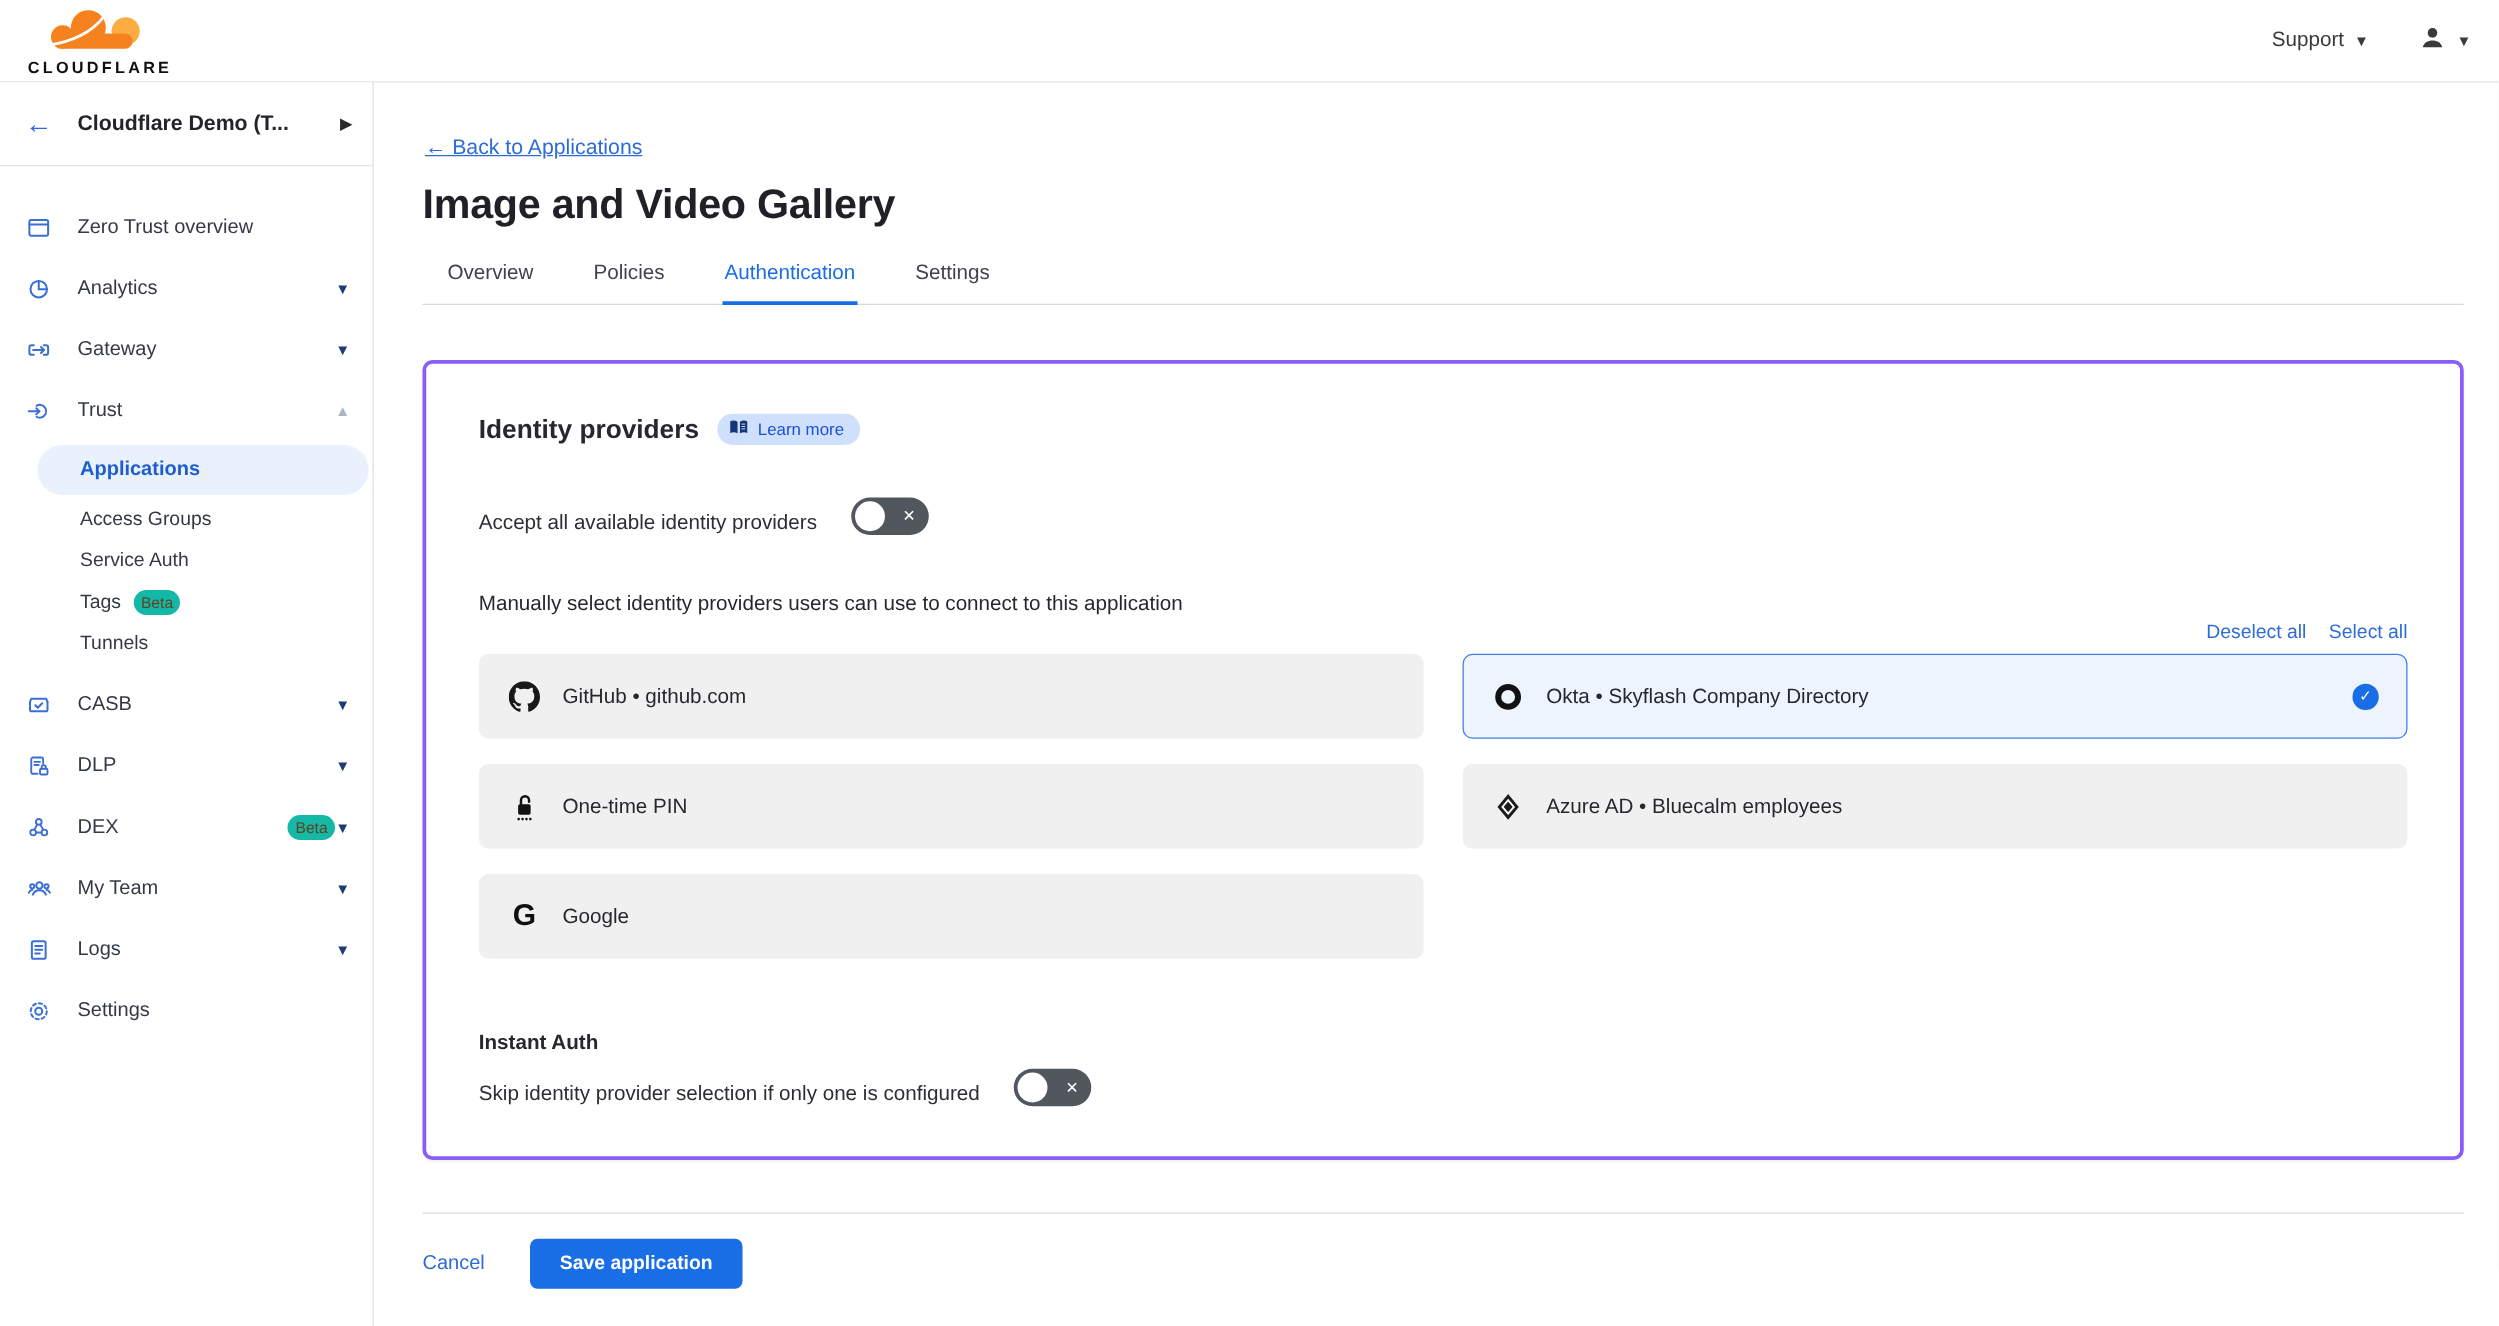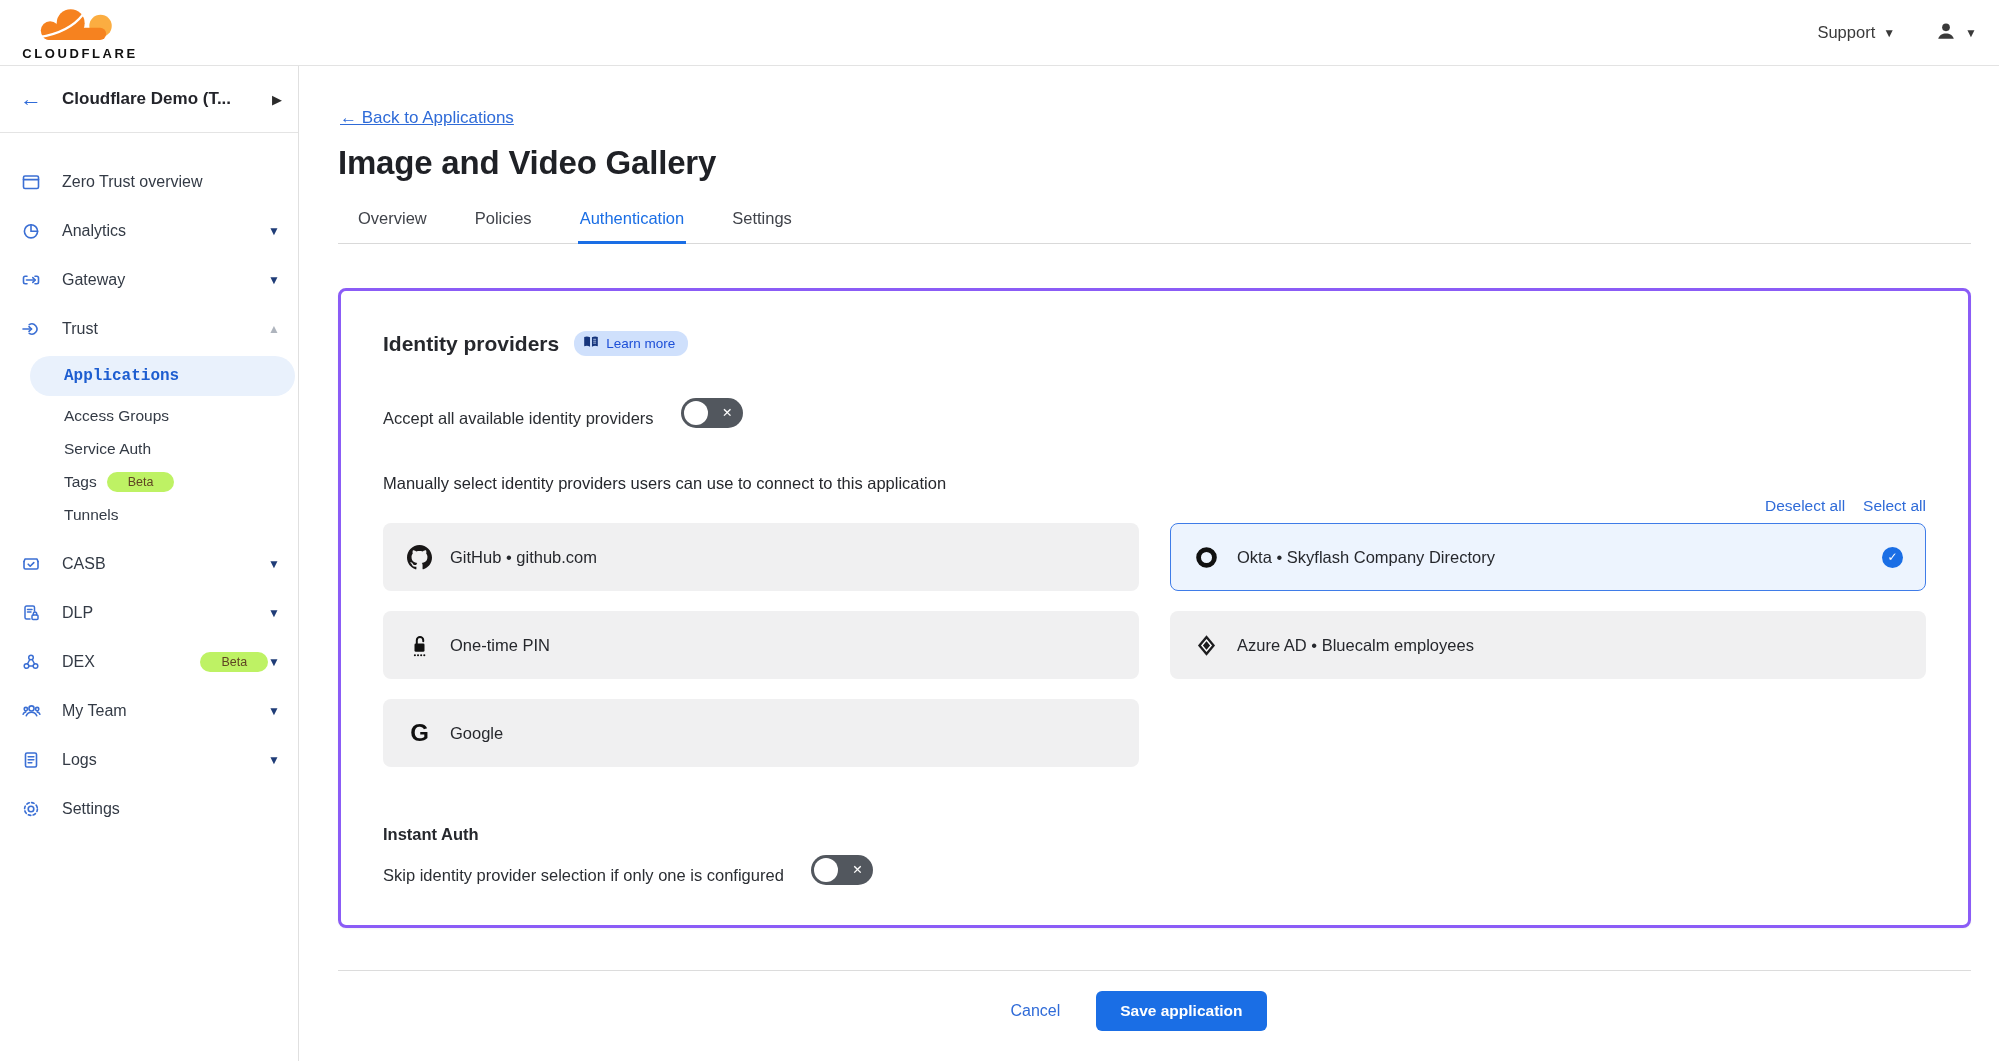--- a/index.html
+++ b/index.html
@@ -31,23 +31,23 @@
               font-size:16px; color:#333a45; cursor:pointer; }
   .nav-icon { width:22px; height:22px; margin-right:20px; display:flex; align-items:center; justify-content:center; }
   .nav-icon svg { display:block; }
   .nav-label { flex:1; }
   .nav-caret { font-size:12px; color:#1f3c77; }
   .nav-caret.up { color:#aeb4bd; }
   .nav-child { height:33px; display:flex; align-items:center; padding-left:64px;
                font-size:15.5px; color:#333a45; cursor:pointer; }
   .nav-child.active { height:40px; background:#e9f1fc; border-radius:999px;
                       margin:3px 3px 3px 30px; padding-left:34px;
-                      color:#1d5dd0; font-weight:700; font-size:16px;font-family:Liberation Mono, monospace; }
-  .beta { background:#bef264; color:#5f4523; font-size:12.5px; border-radius:11px;
-          padding:3px 21px; margin-left:10px; font-weight:500; }
+                      color:#1d5dd0; font-weight:700; font-size:16px; }
+  .beta { background:#14b8a6; color:#5f4523; font-size:12.5px; border-radius:11px;
+          padding:3px 6px; margin-left:10px; font-weight:500; }
 
   
   .backlink { color:#2f6bd8; font-size:17px; text-decoration:underline; cursor:pointer; display:inline-block; margin-left:2px; }
   .page-title { font-size:33px; font-weight:700; color:#1f2126; margin:16px 0 27px 0; letter-spacing:-0.2px; }
   .tabs { display:flex; gap:44px; border-bottom:1px solid #d9d9d9; padding-left:18px; }
   .tab { font-size:16.5px; color:#40434a; font-weight:500; padding:0 2px 13px;
          border-bottom:3px solid transparent; margin-bottom:-1px; cursor:pointer; }
   .tab.active { color:#1a6ee5; border-bottom-color:#1a6ee5; }
 
   
@@ -75,21 +75,21 @@
   .tile.selected { background:#edf4fe; border-color:#3f7ce8; }
   .tile-icon { width:27px; display:flex; justify-content:center; align-items:center; }
   .tile-check { margin-left:auto; width:21px; height:21px; border-radius:50%; background:#1a6ee5;
                 color:#fff; font-size:12px; font-weight:700; display:flex; align-items:center; justify-content:center; }
   .g-glyph { font-size:24px; font-weight:800; color:#101010; line-height:1; }
 
   .instant-heading { font-size:16.5px; font-weight:700; color:#26282d; margin-bottom:11px; }
 
   
   .footer-divider { border-top:1px solid #dcdcdc; margin-top:42px; }
-  .footer { display:flex; justify-content:center; align-items:center; gap:36px; padding:20px 32px 0 0; }
+  .footer { display:flex; justify-content:flex-start; align-items:center; gap:36px; padding:20px 32px 0 0; }
   .cancel-link { color:#2f6bd8; font-size:16px; cursor:pointer; }
   .save-btn { background:#1a6ee5; color:#fff; border:none; border-radius:6px; height:40px;
               padding:0 24px; font-size:15.5px; font-weight:600; cursor:pointer;
               font-family:"Liberation Sans","DejaVu Sans",sans-serif; }
 </style>
 </head>
 <body>
 
 <div class="page">
 

